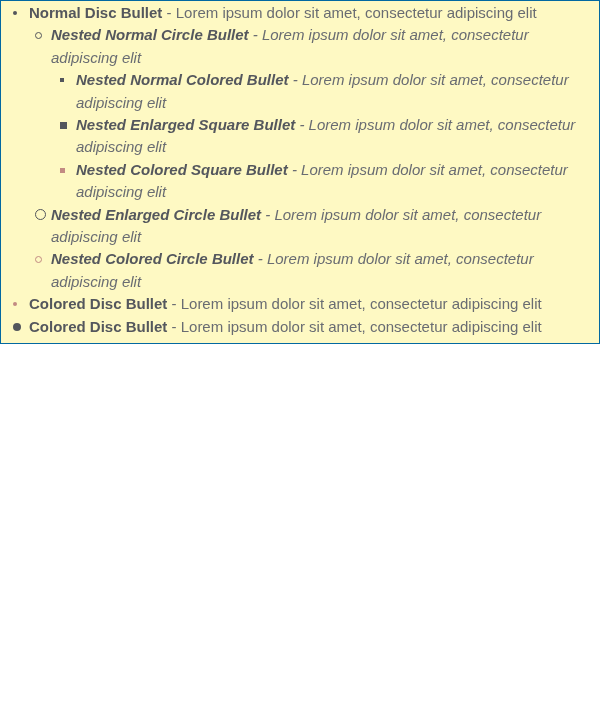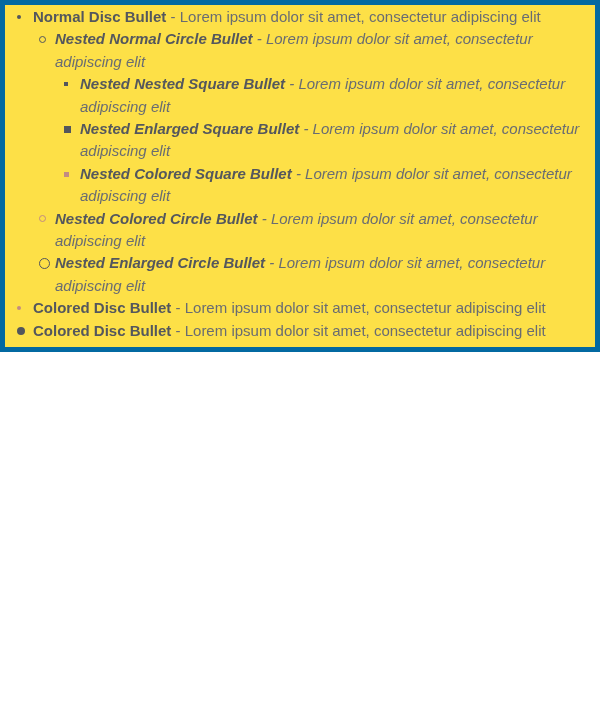--- a/index.html
+++ b/index.html
@@ -6,23 +6,23 @@
   body {
     width: 600px;
     height: 706px;
     background: #ffffff;
     font-family: "Liberation Sans", sans-serif;
     overflow: hidden;
   }
   .content-box {
     box-sizing: border-box;
     width: 600px;
-    border: 5px solid #0369a1;
+    border: 1px solid #0369a1;
     padding: 1px 2px 5px 0;
-    background: #fde047;
+    background: #fef9c3;
   }
   ul { list-style: none; margin: 0; padding: 0; }
   ul.lvl1 { padding-left: 12px; }
   ul.lvl2 { padding-left: 22px; font-style: italic; }
   ul.lvl3 { padding-left: 25px; }
   .row { display: flex; align-items: flex-start; }
   .marker {
     flex: 0 0 16px;
     height: 22.4px;
     display: flex;
@@ -76,21 +76,21 @@
             </div>
           </div>
 
           <ul class="lvl3">
             <li>
               <div class="row">
                 <span class="marker">
                   <span class="bullet b-square"></span>
                 </span>
                 <div class="txt">
-                  <strong>Nested Nested Square Bullet</strong>
+                  <strong>Nested Normal Colored Bullet</strong>
                   <span>- Lorem ipsum dolor sit amet, consectetur adipiscing elit</span>
                 </div>
               </div>
             </li>
 
             <li>
               <div class="row">
                 <span class="marker">
                   <span class="bullet b-square enlarged"></span>
                 </span>
@@ -111,36 +111,36 @@
                   <span>- Lorem ipsum dolor sit amet, consectetur adipiscing elit</span>
                 </div>
               </div>
             </li>
           </ul>
         </li>
 
         <li>
           <div class="row">
             <span class="marker">
-              <span class="bullet b-circle colored"></span>
+              <span class="bullet b-circle enlarged"></span>
             </span>
             <div class="txt">
-              <strong>Nested Colored Circle Bullet</strong>
+              <strong>Nested Enlarged Circle Bullet</strong>
               <span>- Lorem ipsum dolor sit amet, consectetur adipiscing elit</span>
             </div>
           </div>
         </li>
 
         <li>
           <div class="row">
             <span class="marker">
-              <span class="bullet b-circle enlarged"></span>
+              <span class="bullet b-circle colored"></span>
             </span>
             <div class="txt">
-              <strong>Nested Enlarged Circle Bullet</strong>
+              <strong>Nested Colored Circle Bullet</strong>
               <span>- Lorem ipsum dolor sit amet, consectetur adipiscing elit</span>
             </div>
           </div>
         </li>
       </ul>
     </li>
 
     <li>
       <div class="row">
         <span class="marker">

